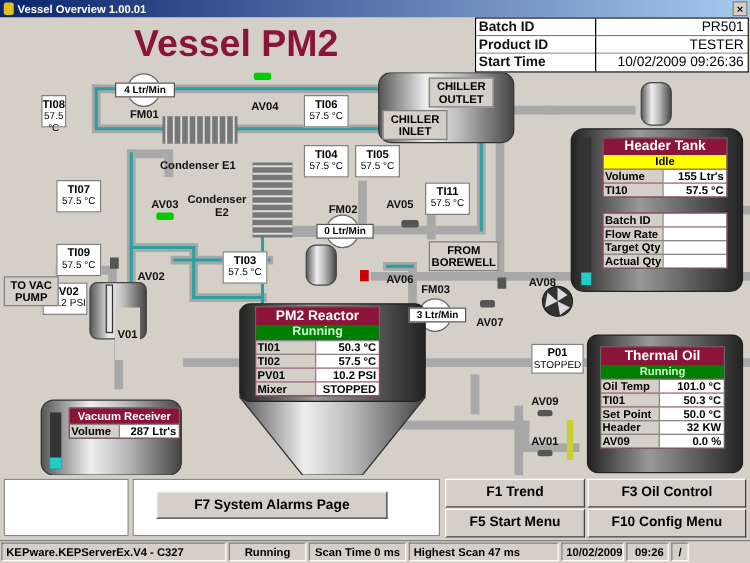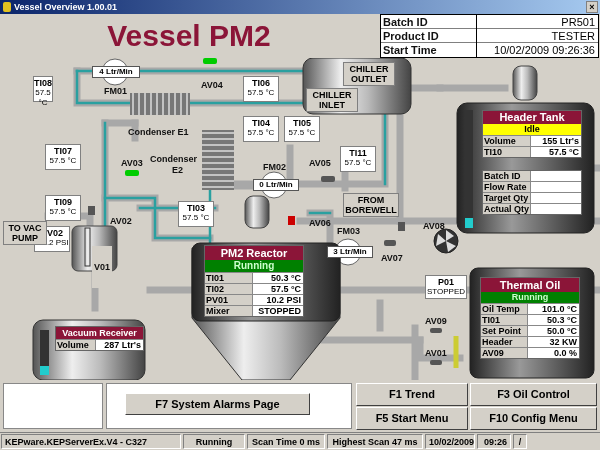--- a/index.html
+++ b/index.html
@@ -349,17 +349,17 @@
   <div class="btn" style="left:356px;top:3px;width:112px;height:23px;line-height:21px">F1 Trend</div>
   <div class="btn" style="left:470px;top:3px;width:127px;height:23px;line-height:21px">F3 Oil Control</div>
   <div class="btn" style="left:356px;top:27px;width:112px;height:23px;line-height:21px">F5 Start Menu</div>
   <div class="btn" style="left:470px;top:27px;width:127px;height:23px;line-height:21px">F10 Config Menu</div>
 </div>
 
 <div class="statusbar">
   <div style="width:180px">KEPware.KEPServerEx.V4 - C327</div>
   <div style="width:62px;text-align:center">Running</div>
   <div style="width:78px;text-align:center">Scan Time 0 ms</div>
-  <div style="width:96px;text-align:center">Highest Scan 47 ms</div>
+  <div style="width:120px;">Highest Scan 47 ms</div>
   <div style="width:50px;text-align:center">10/02/2009</div>
   <div style="width:34px;text-align:right">09:26</div>
   <div style="width:14px;text-align:center">/</div>
 </div>
 
 </body></html>

